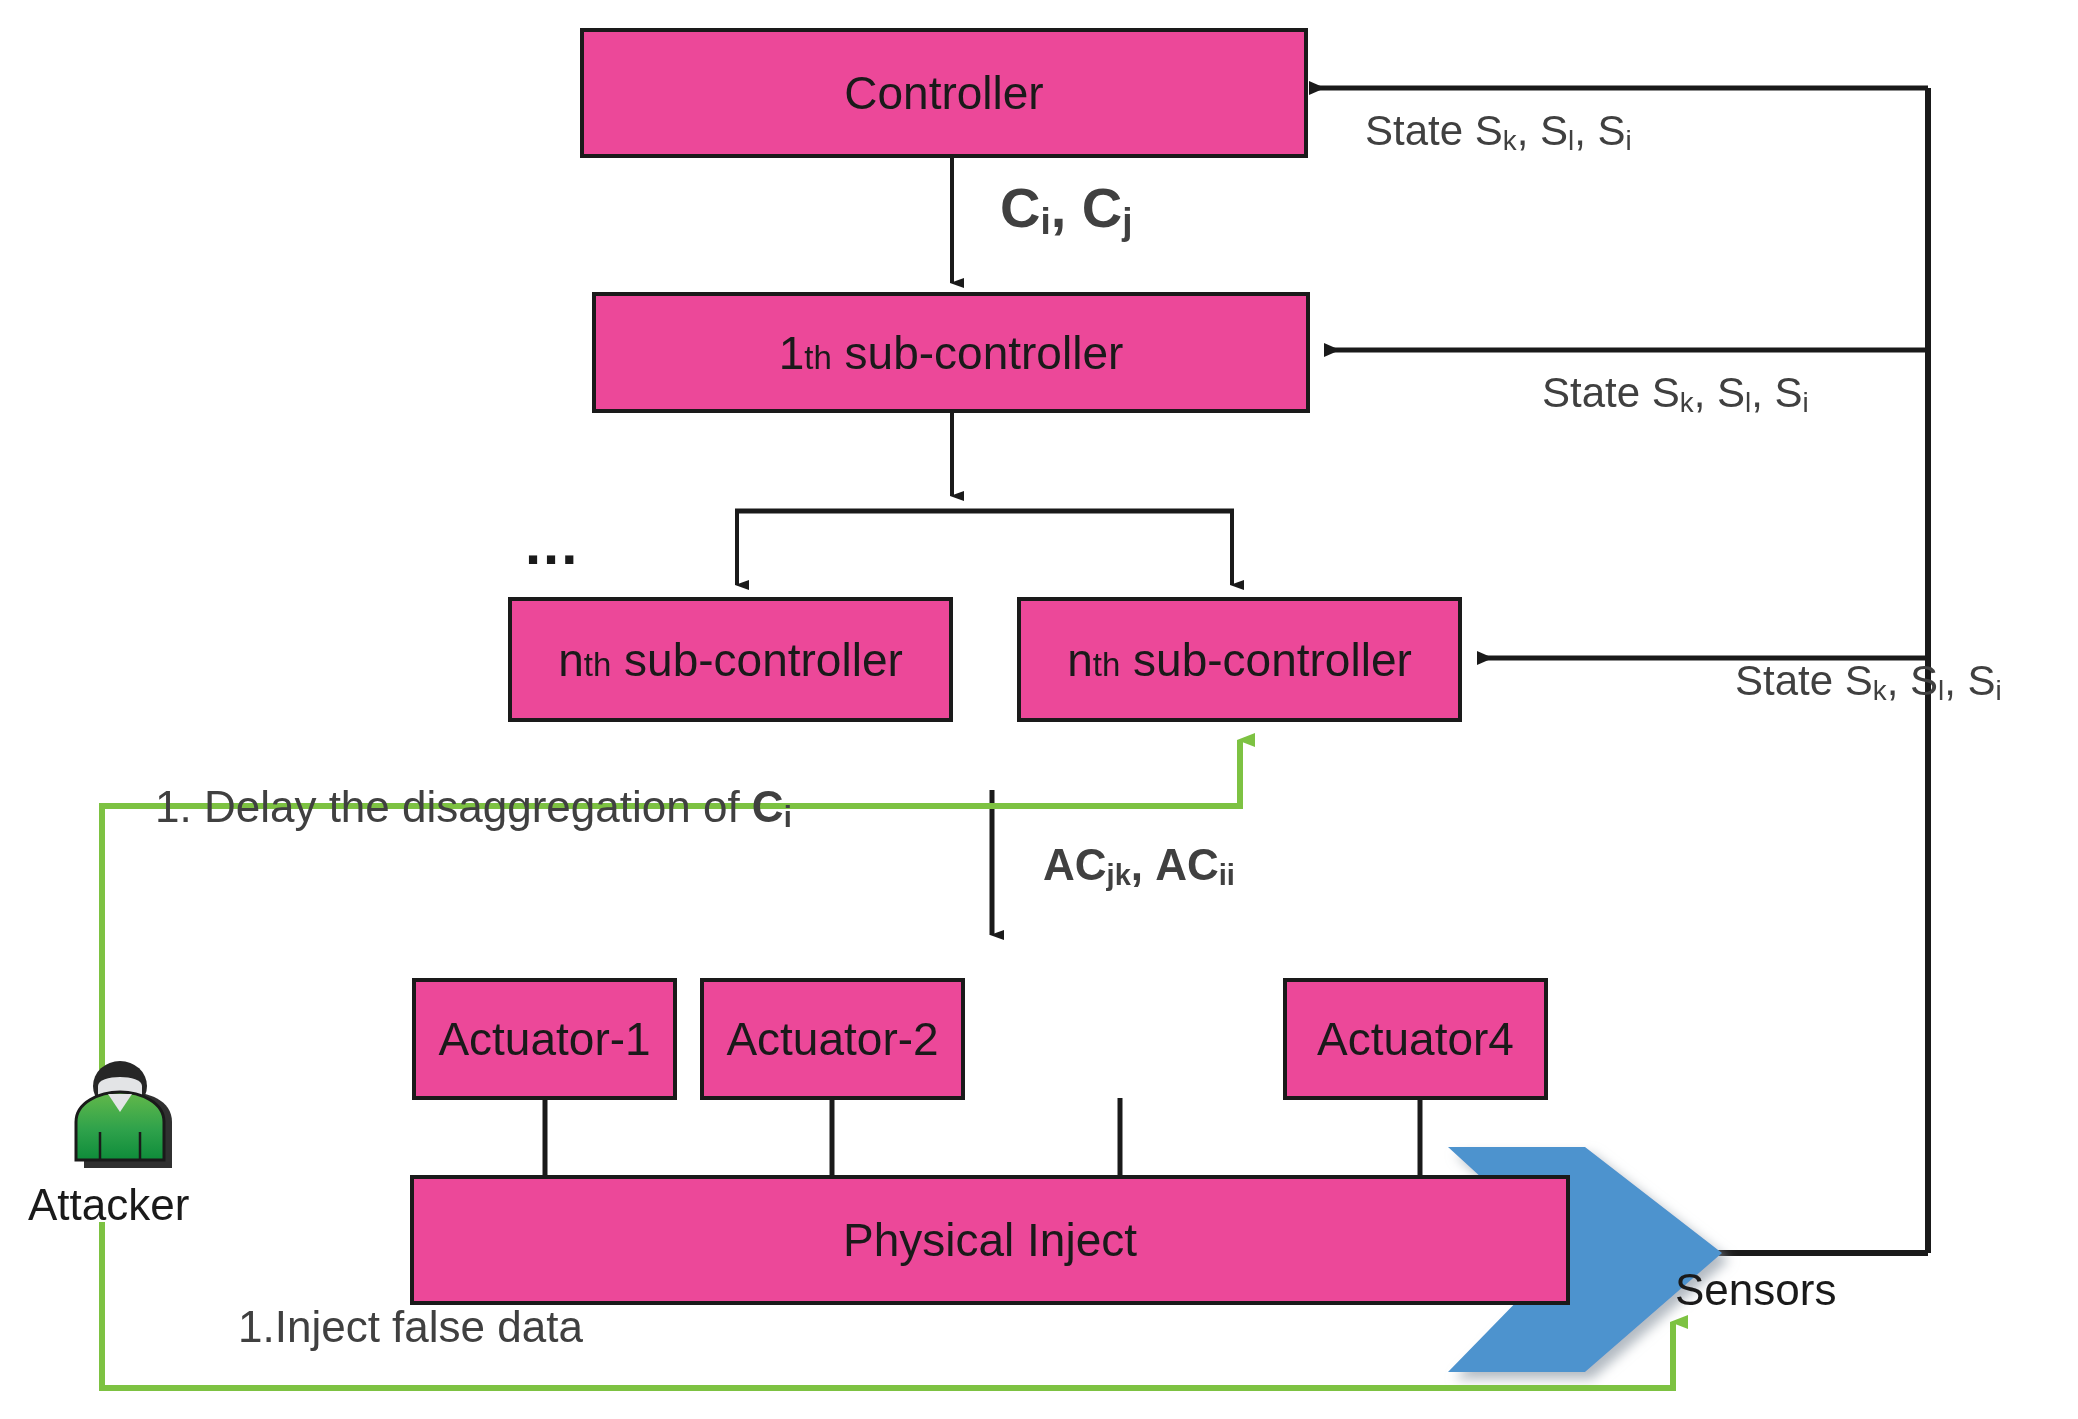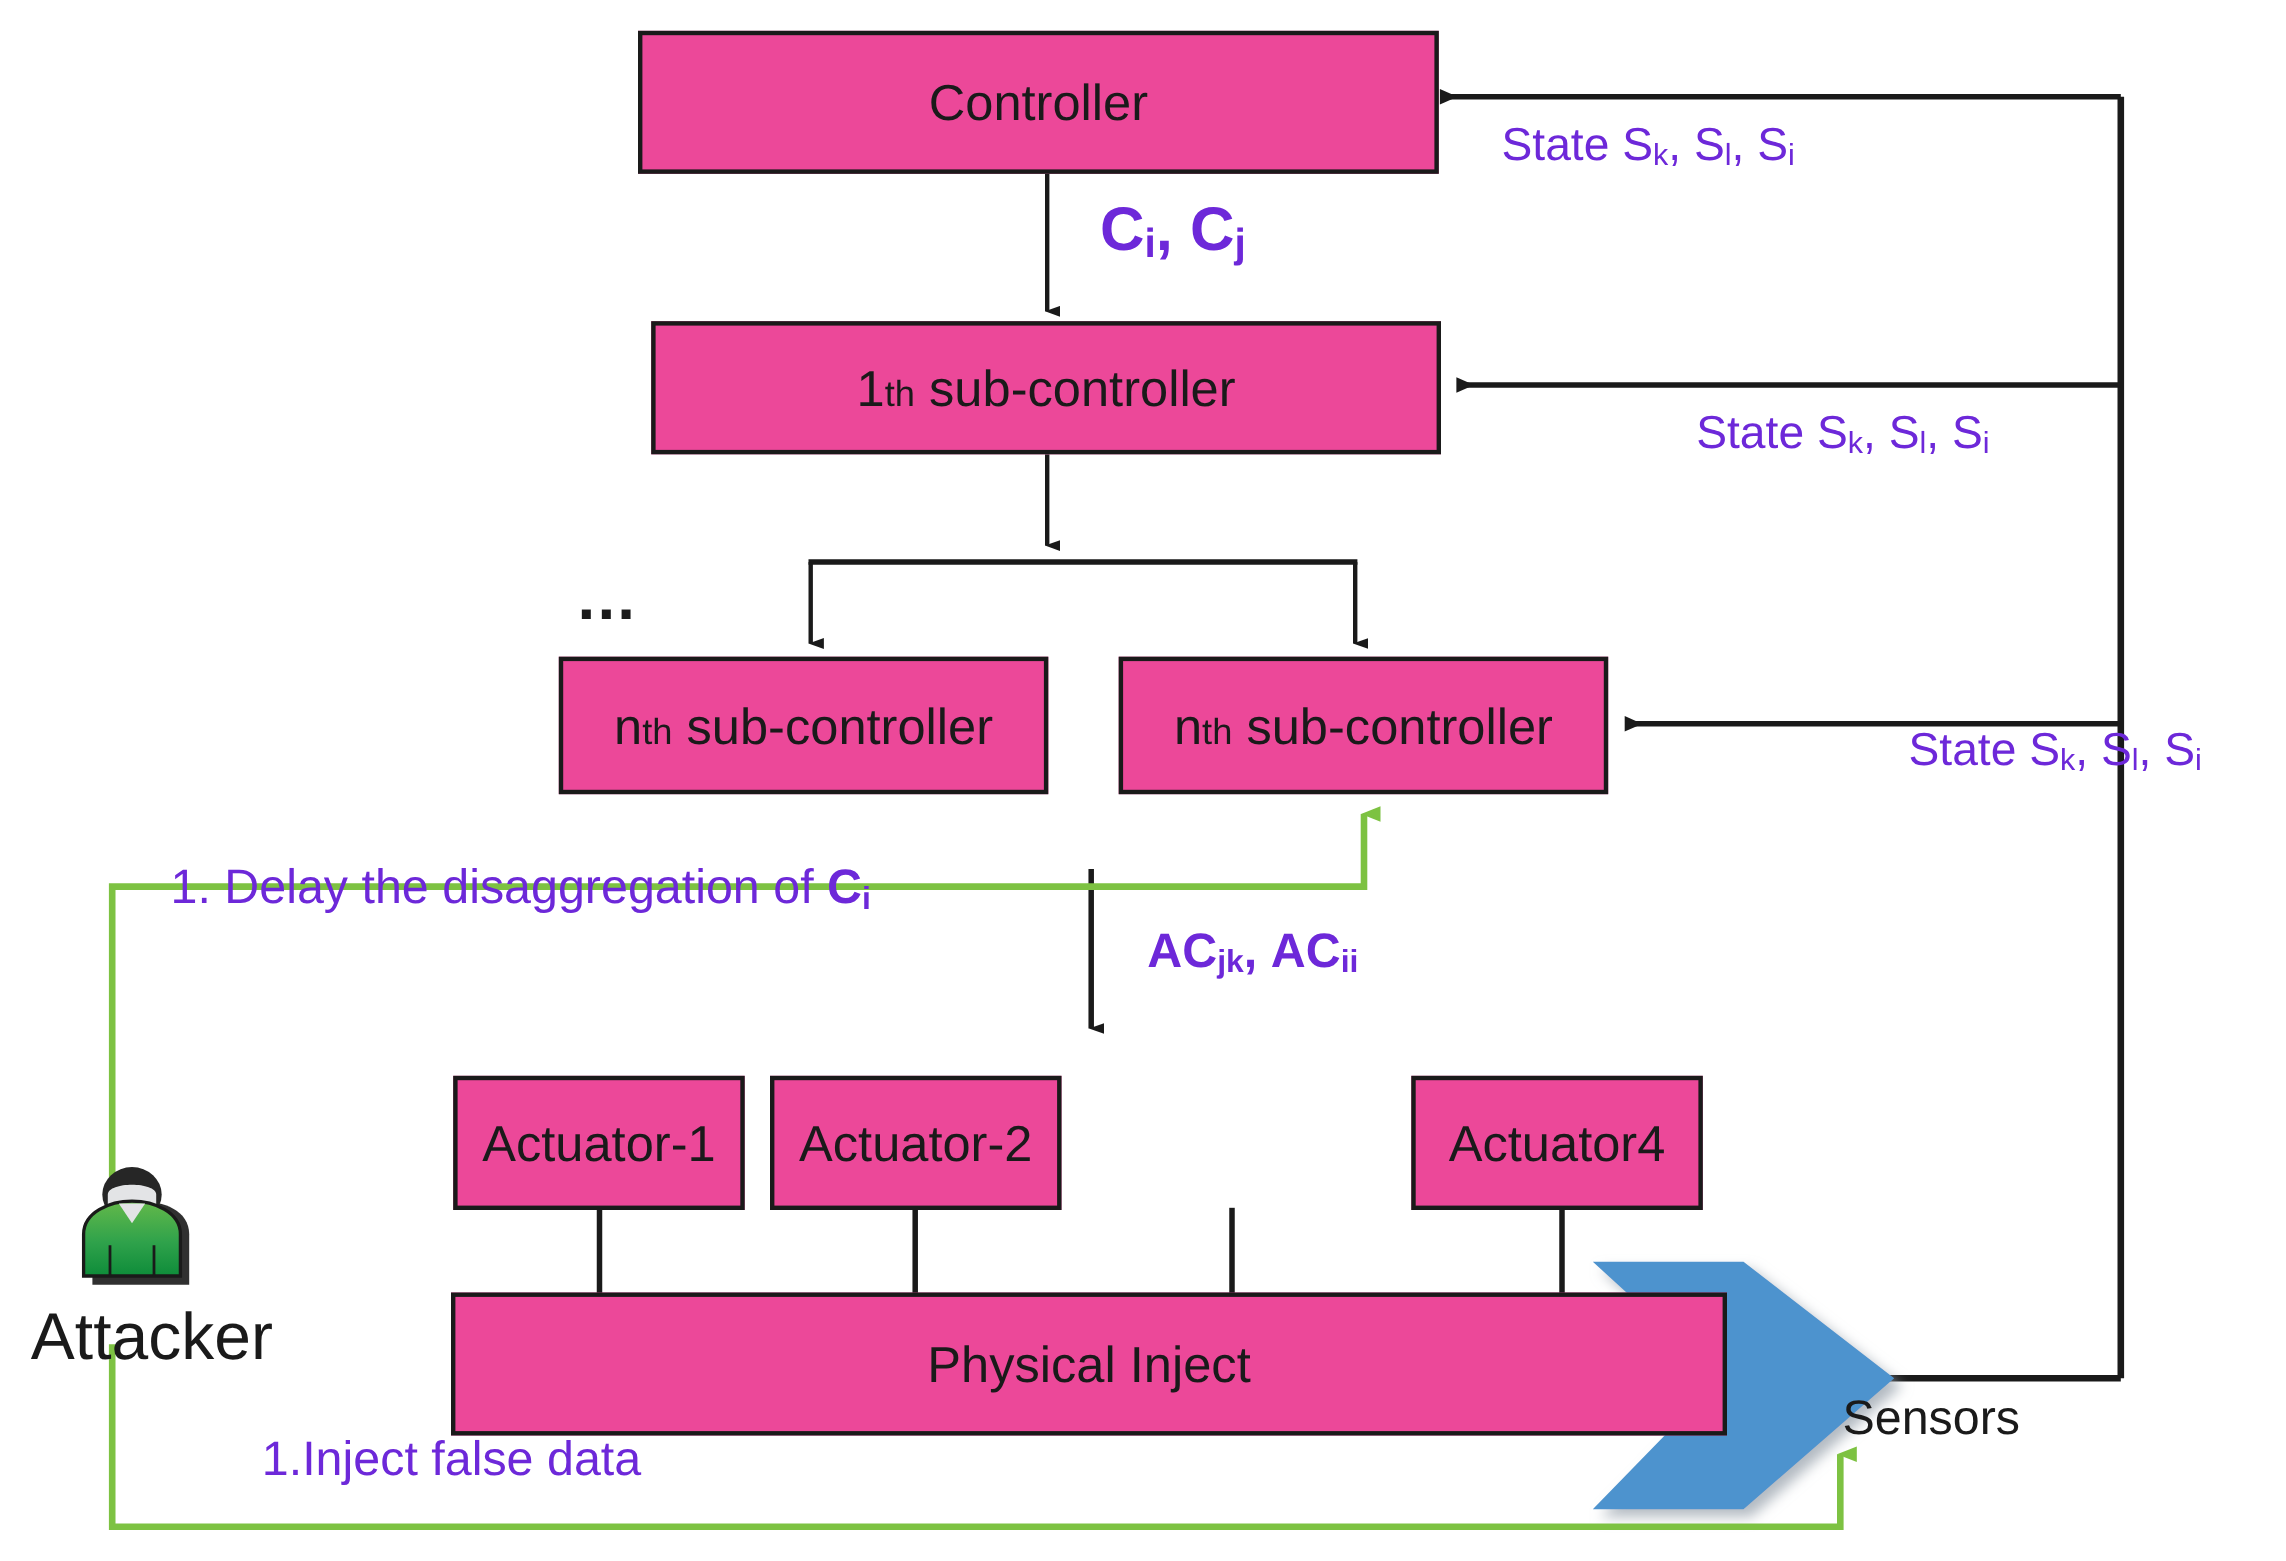--- a/index.html
+++ b/index.html
@@ -37,21 +37,21 @@
     font-size: 46px;
     font-weight: 400;
     letter-spacing: 0px;
     white-space: nowrap;
   }
   .node-label .sm {
     font-size: 33px;
   }
   .txt {
     position: absolute;
-    color: #6d28d9;
+    color: #404040;
     white-space: nowrap;
     font-size: 42px;
     line-height: 1;
   }
   .txt sub {
     font-size: 0.66em;
     vertical-align: baseline;
     position: relative;
     top: 0.18em;
   }
@@ -67,21 +67,21 @@
     line-height: 1;
   }
   
   #attacker-icon {
     position: absolute;
     width: 120px;
     height: 112px;
   }
   #attacker-label {
     position: absolute;
-    font-size: 60px;
+    font-size: 44px;
     color: #1a1a1a;
     white-space: nowrap;
   }
   .sensors-word {
     position: absolute;
     font-size: 44px;
     color: #1a1a1a;
     white-space: nowrap;
   }
 </style>

